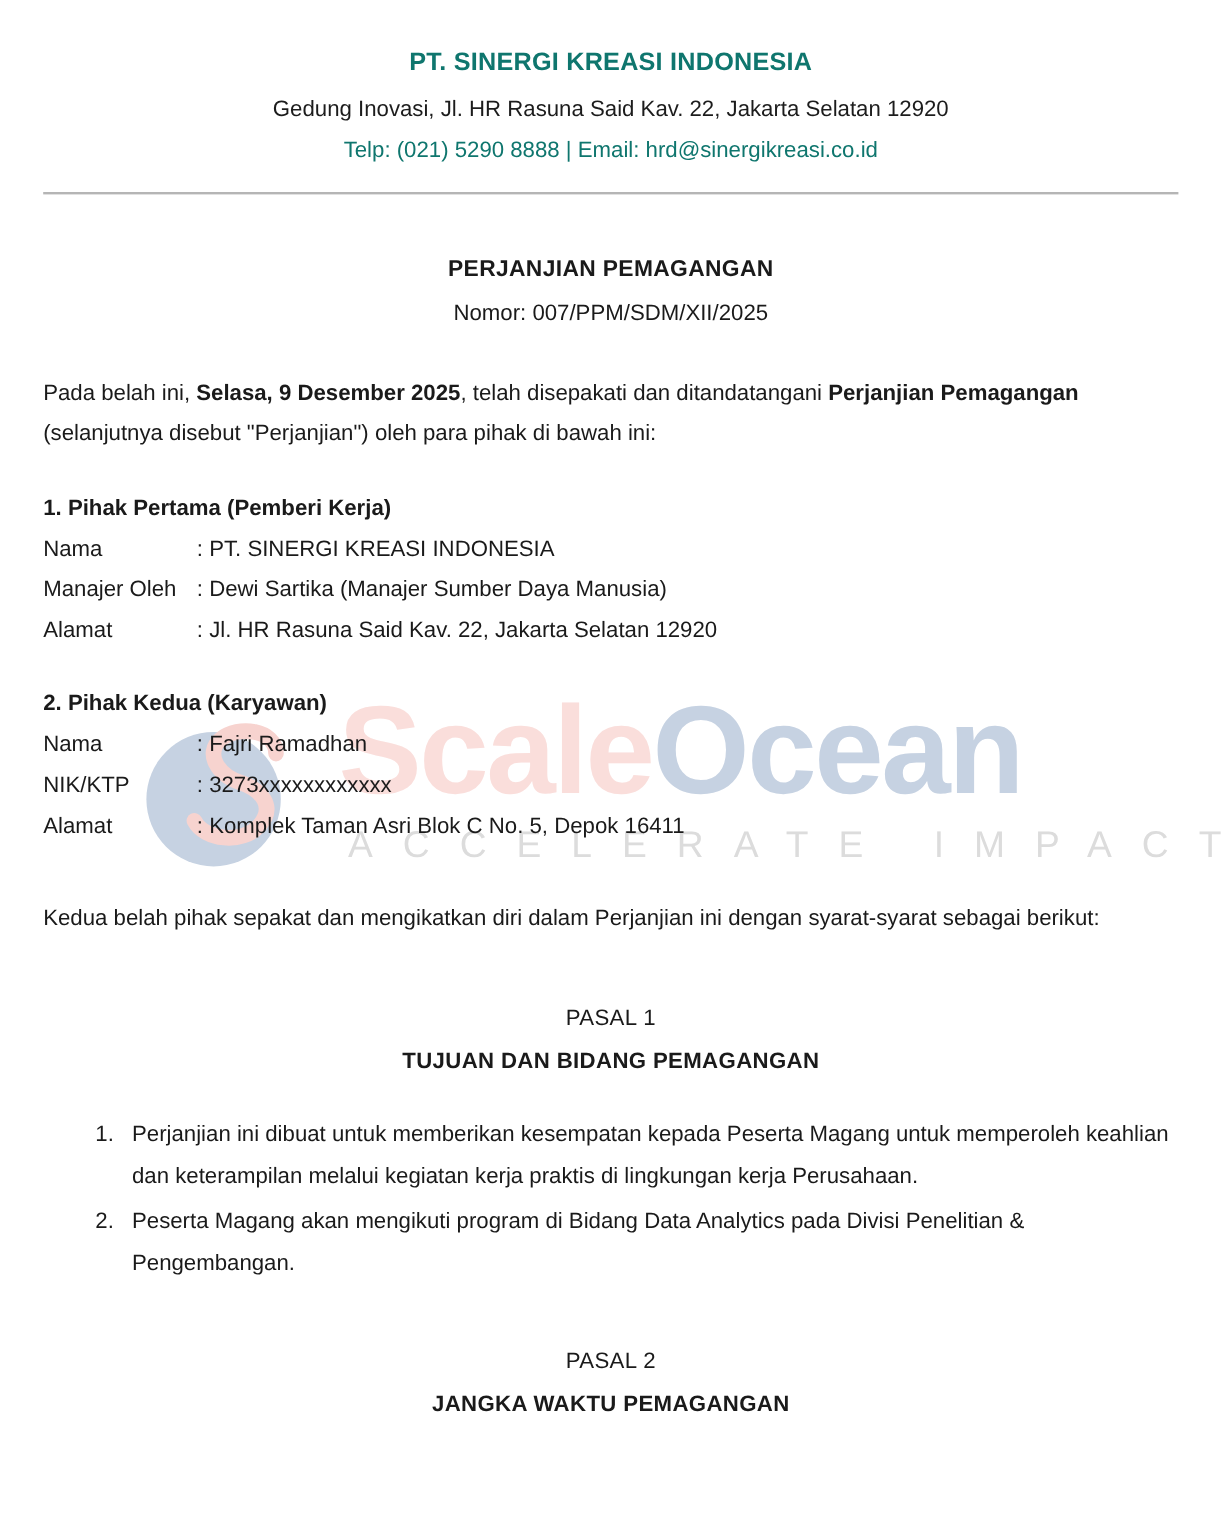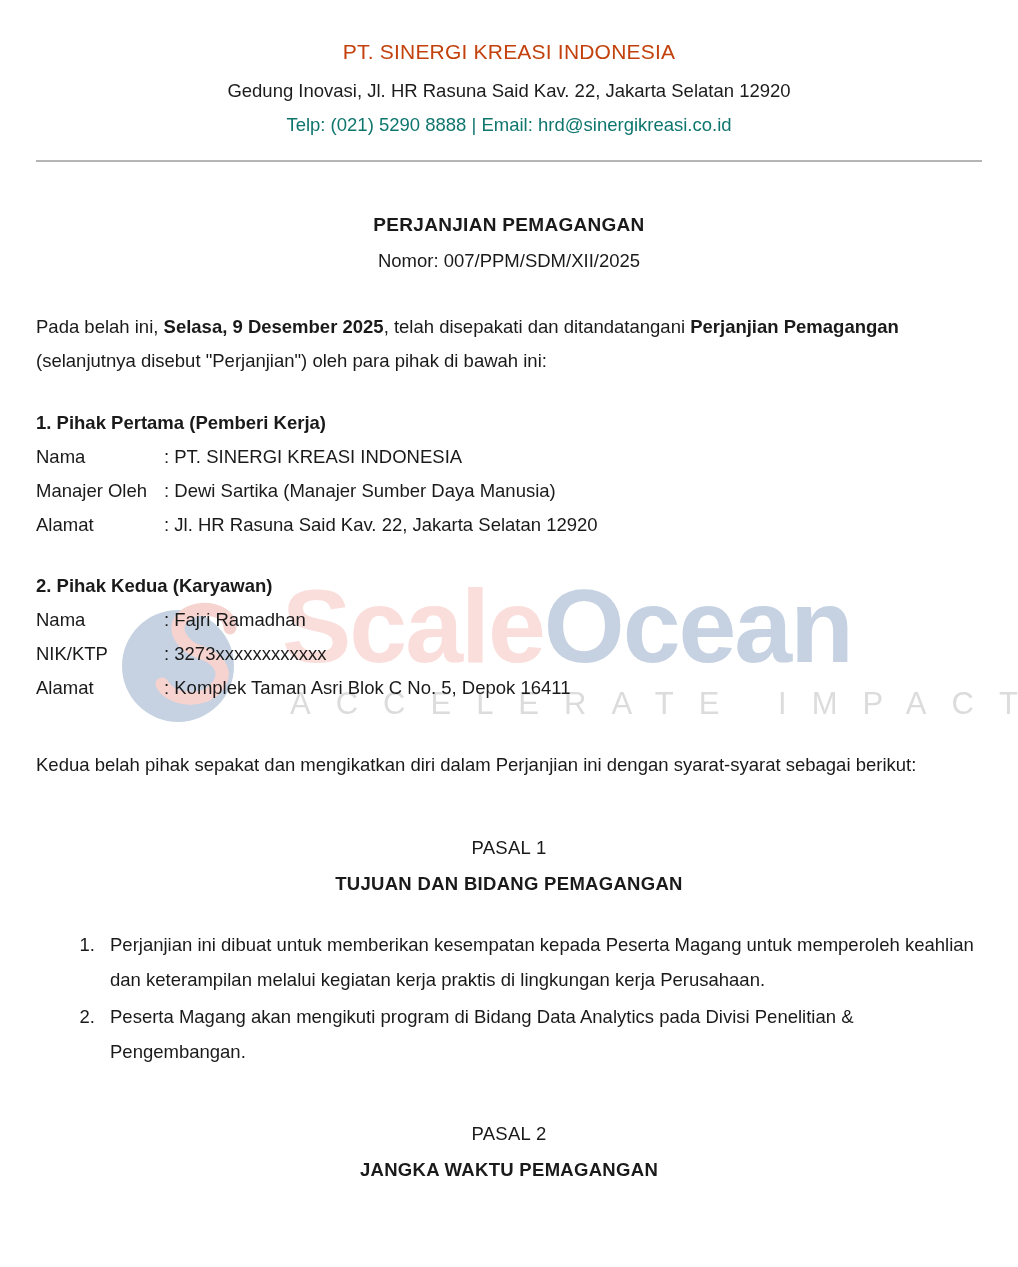--- a/index.html
+++ b/index.html
@@ -72,24 +72,24 @@
   .inner {
     margin: 0 auto;
     width: 946px;
     padding-top: 40px;
   }
 
   
   .letterhead { text-align: center; }
   .company-name {
     font-size: 21px;
-    font-weight: 400;
+    font-weight: 700;
     letter-spacing: 0.2px;
     margin: 0 0 16px 0;
-    color: #c2410c;
+    color: #0f766e;
   }
   .company-address {
     font-size: 18.5px;
     font-weight: 400;
     margin: 0 0 12px 0;
     color: #1c1c1c;
   }
   .company-contact {
     font-size: 18.5px;
     font-weight: 400;

